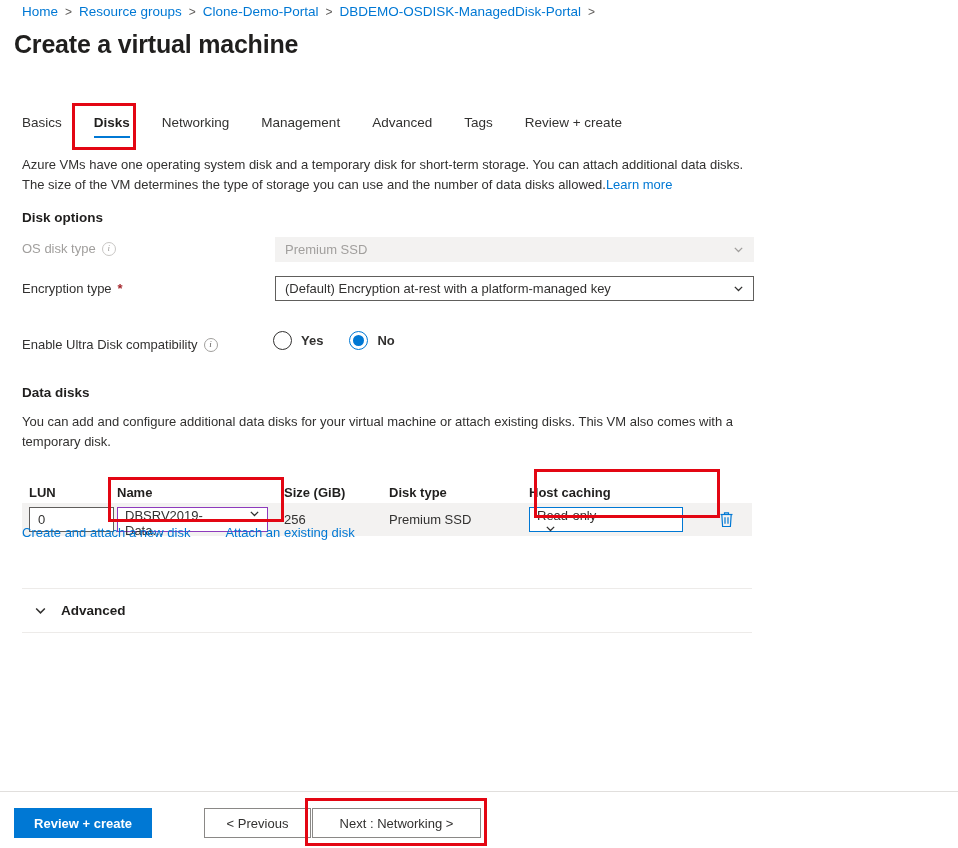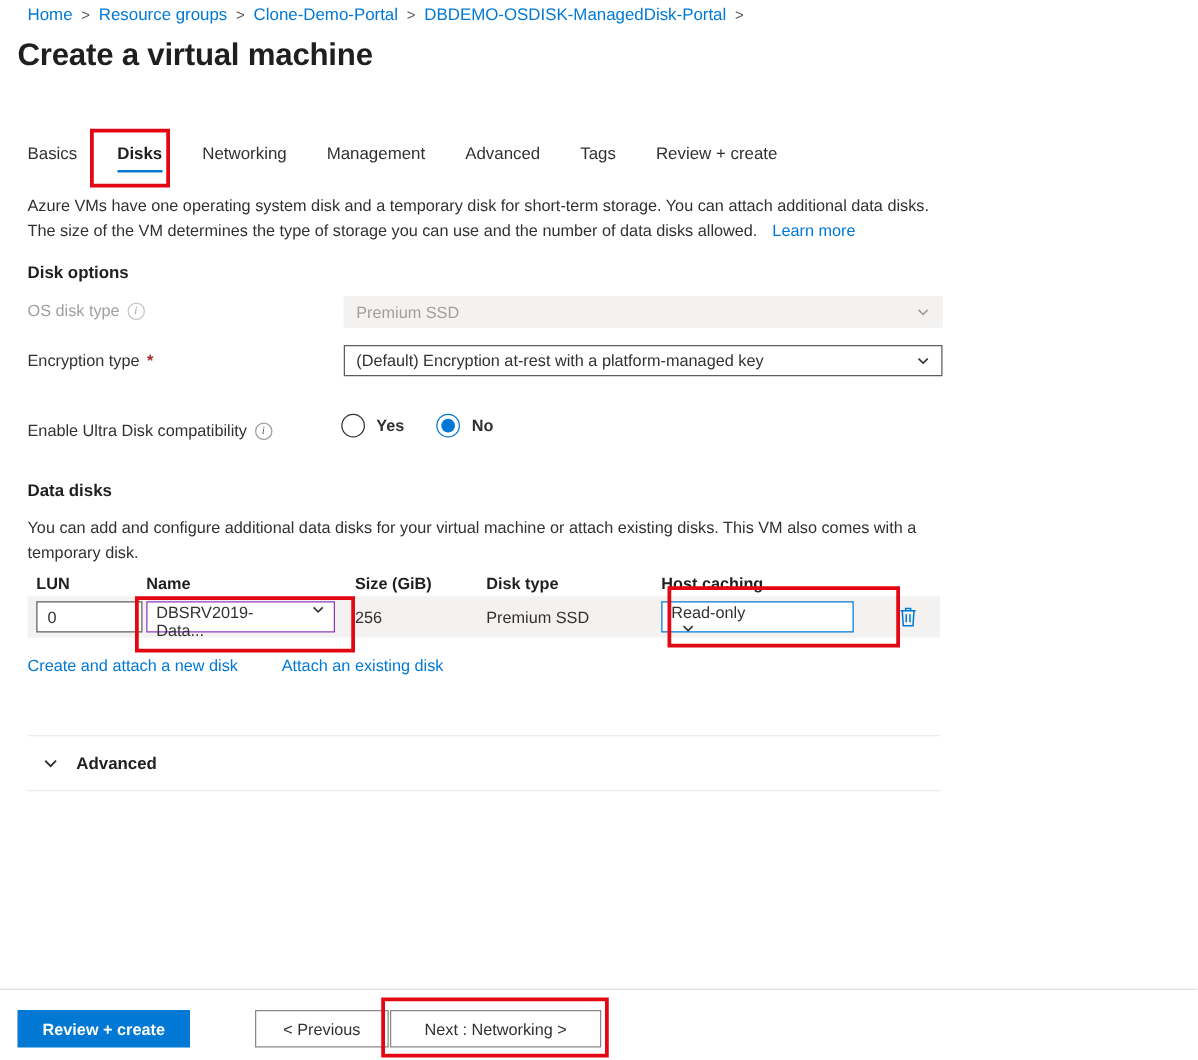--- a/index.html
+++ b/index.html
@@ -85,21 +85,21 @@
     left: 22px;
     top: 155px;
     width: 730px;
     font-size: 13px;
     line-height: 20px;
     color: #323130;
   }
   .desc a {
     color: #0078d4;
     text-decoration: none;
-    margin-left: 12px;
+    margin-left: 0;
   }
 
   
   .section-head {
     position: absolute;
     left: 22px;
     font-size: 13.5px;
     font-weight: 700;
     color: #201f1e;
   }
@@ -225,20 +225,21 @@
     top: 455px;
     width: 730px;
   }
   .dd-head {
     display: flex;
     align-items: center;
     height: 22px;
     font-size: 13px;
     font-weight: 700;
     color: #201f1e;
+    margin-top: 26px;
   }
   .dd-row {
     display: flex;
     align-items: center;
     height: 33px;
     background: #f3f2f1;
     font-size: 13px;
     color: #323130;
   }
   .c-lun   { width: 95px; padding-left: 7px; }

